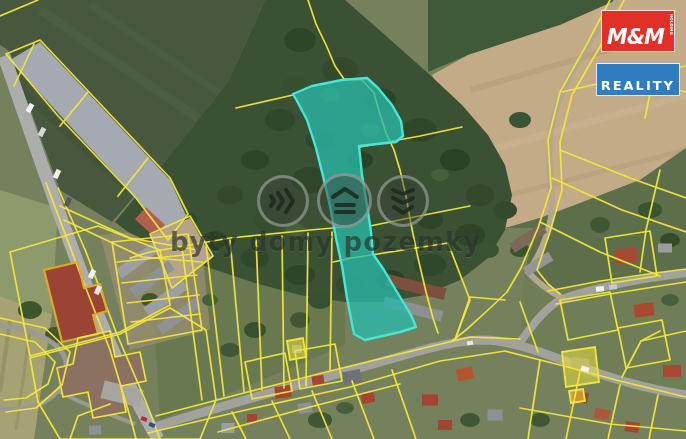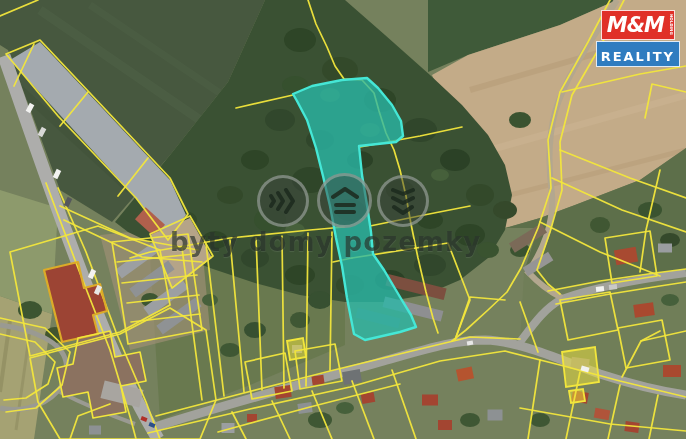--- a/index.html
+++ b/index.html
@@ -35,32 +35,32 @@
     font-size:26px;font-weight:bold;letter-spacing:1px;
     color:var(--watermark-color);opacity:.68;
     text-shadow:0 1px 1px rgba(255,255,255,.15);
     font-family:"DejaVu Sans", sans-serif;
   }
   
   .logo{position:absolute;top:10px;right:6px;text-align:center;line-height:1;}
   .logo-top{
     position:relative;display:inline-block;background:var(--logo-red);
     color:var(--logo-text);font-weight:bold;font-style:italic;
-    font-size:21px;padding:4px 10px 3px 5px;letter-spacing:-1px;
+    font-size:21px;padding:16px 10px 3px 5px;letter-spacing:-1px;
     border:1px solid rgba(255,255,255,.85);
     font-family:"DejaVu Sans", sans-serif;
   }
   .logo-holding{
     position:absolute;right:1px;top:3px;font-size:4px;font-style:normal;
     letter-spacing:0;writing-mode:vertical-rl;color:#fff;
   }
   .logo-bottom{
     display:block;background:var(--logo-blue);color:var(--logo-text);
-    font-weight:bold;font-size:13px;letter-spacing:2px;padding:8px 4px 3px;
-    margin-top:1px;border:1px solid rgba(255,255,255,.85);
+    font-weight:bold;font-size:13px;letter-spacing:2px;padding:15px 4px 3px;
+    margin-top:11px;border:1px solid rgba(255,255,255,.85);
     font-family:"DejaVu Sans", sans-serif;
   }
 </style>
 </head>
 <body>
 
 <div class="stage">
   <svg viewBox="0 0 686 439" width="686" height="439">
 
     <g>

